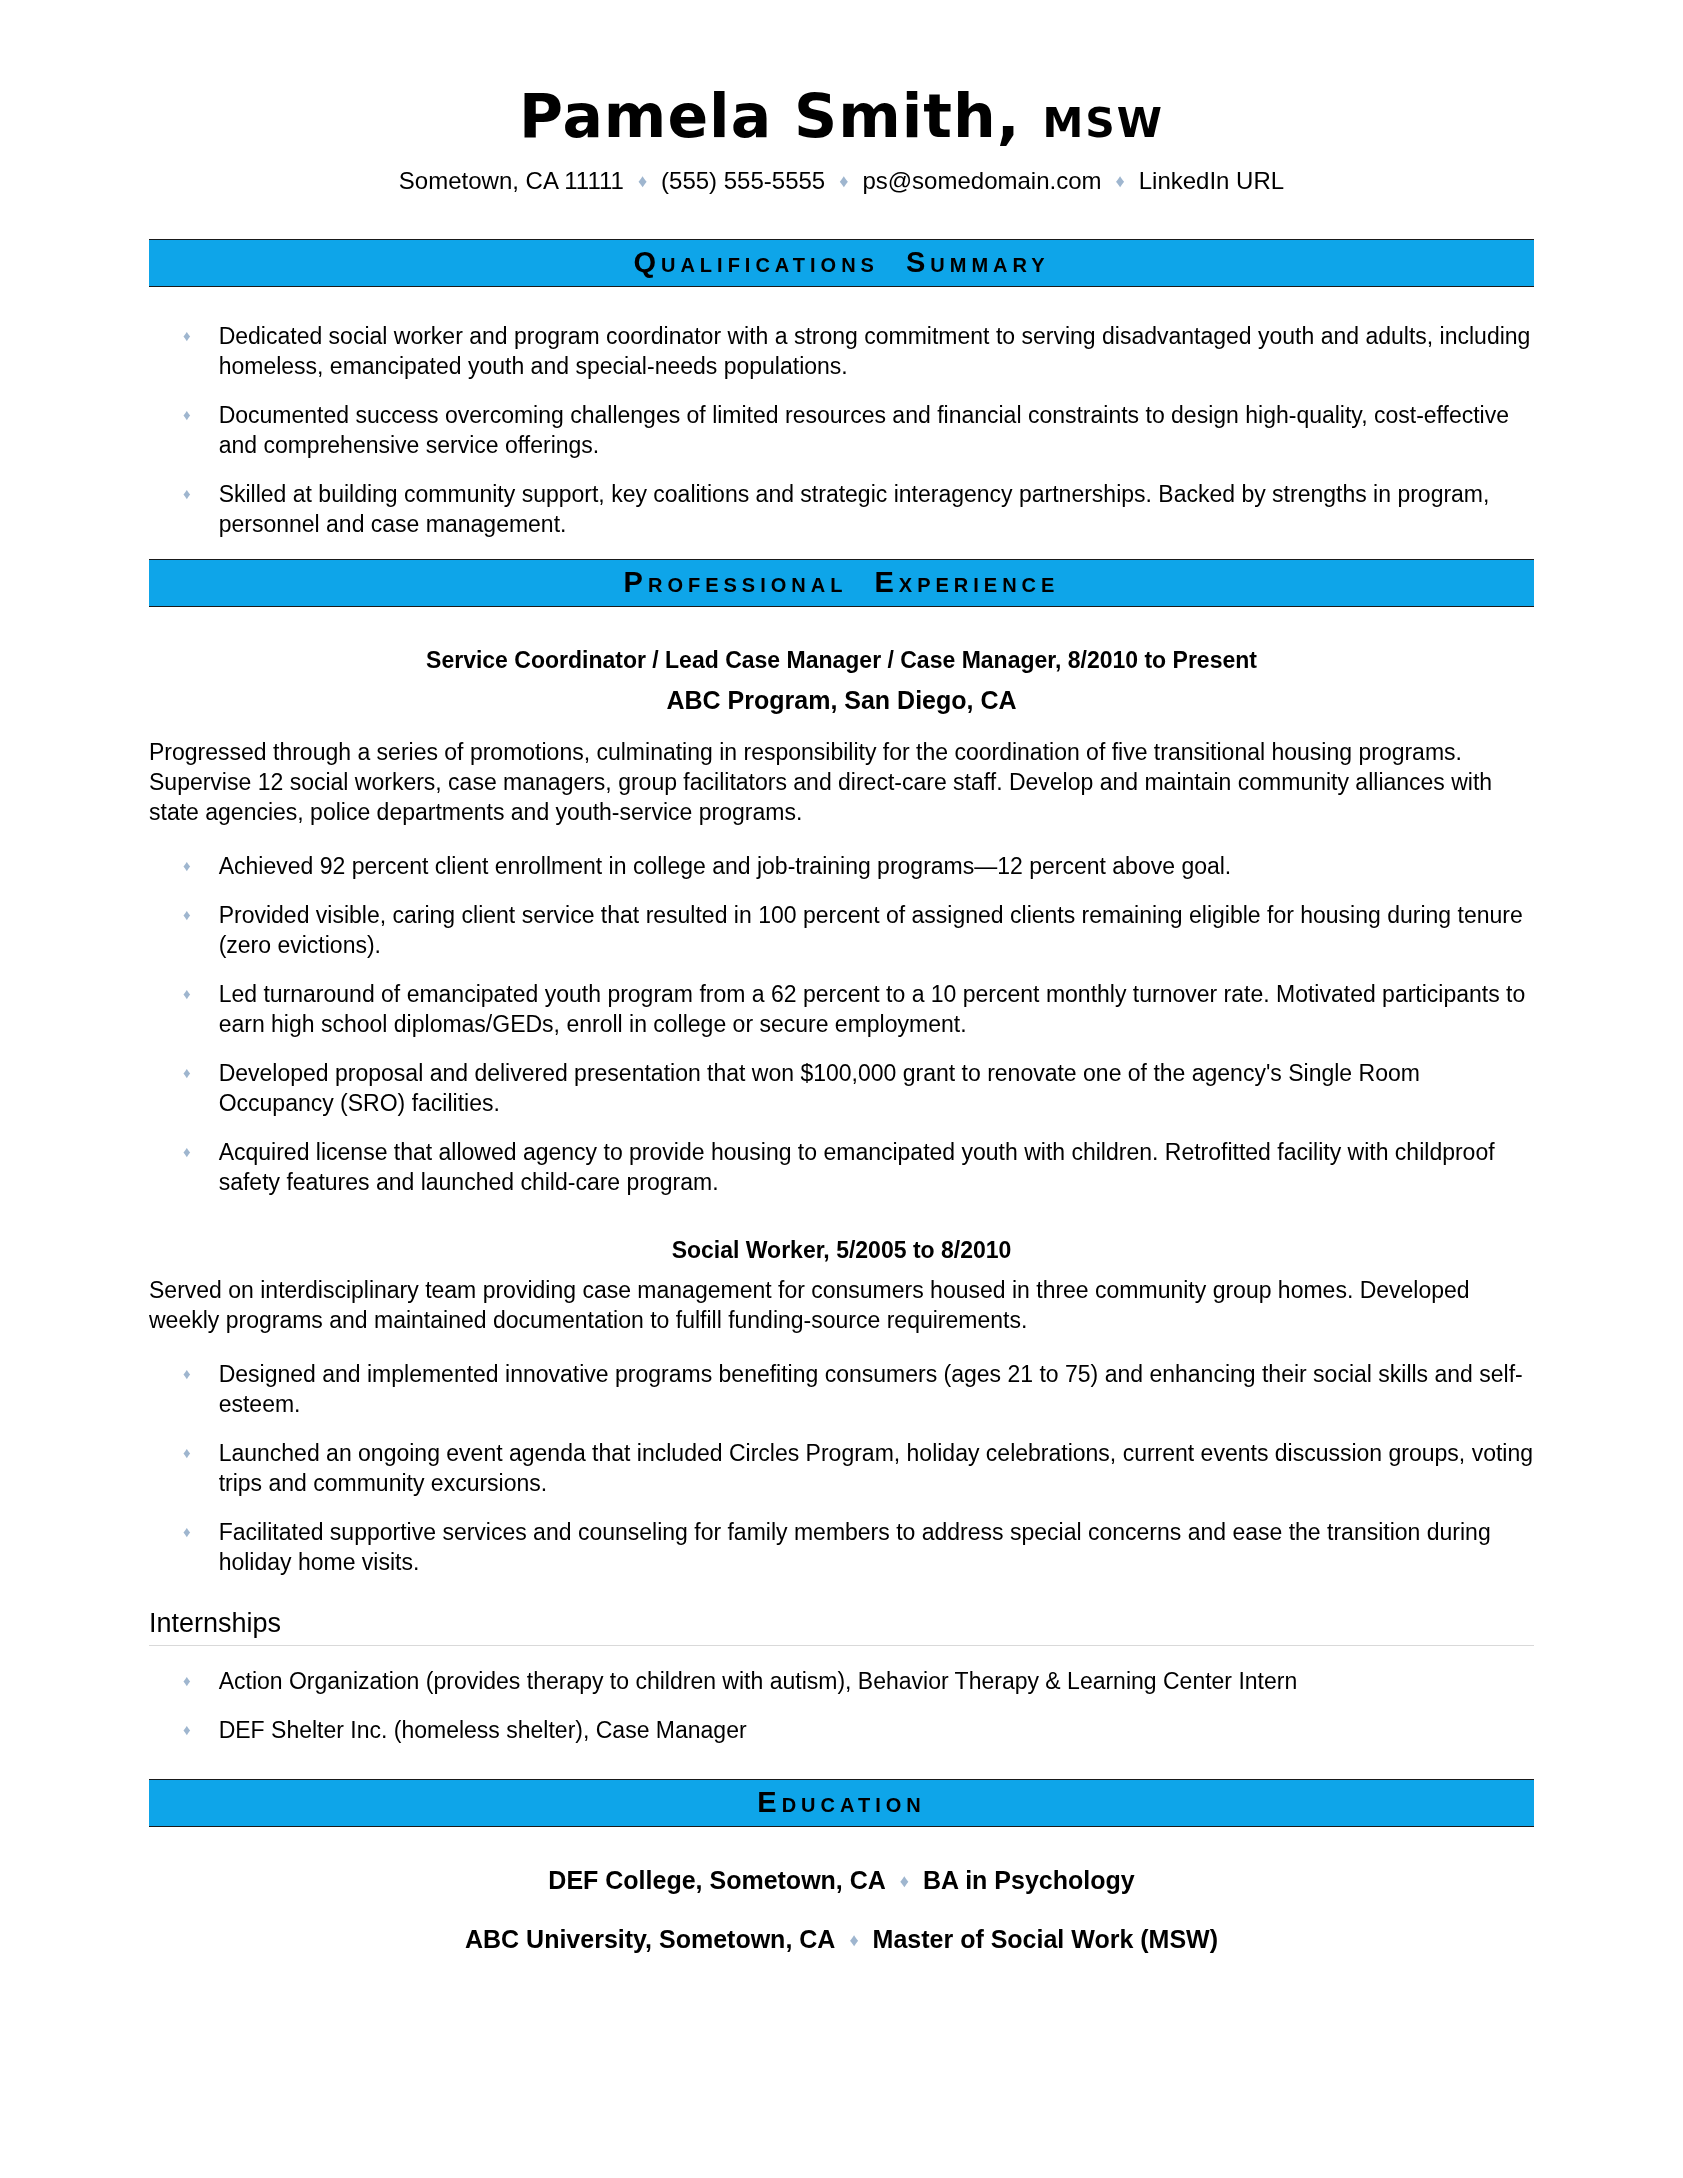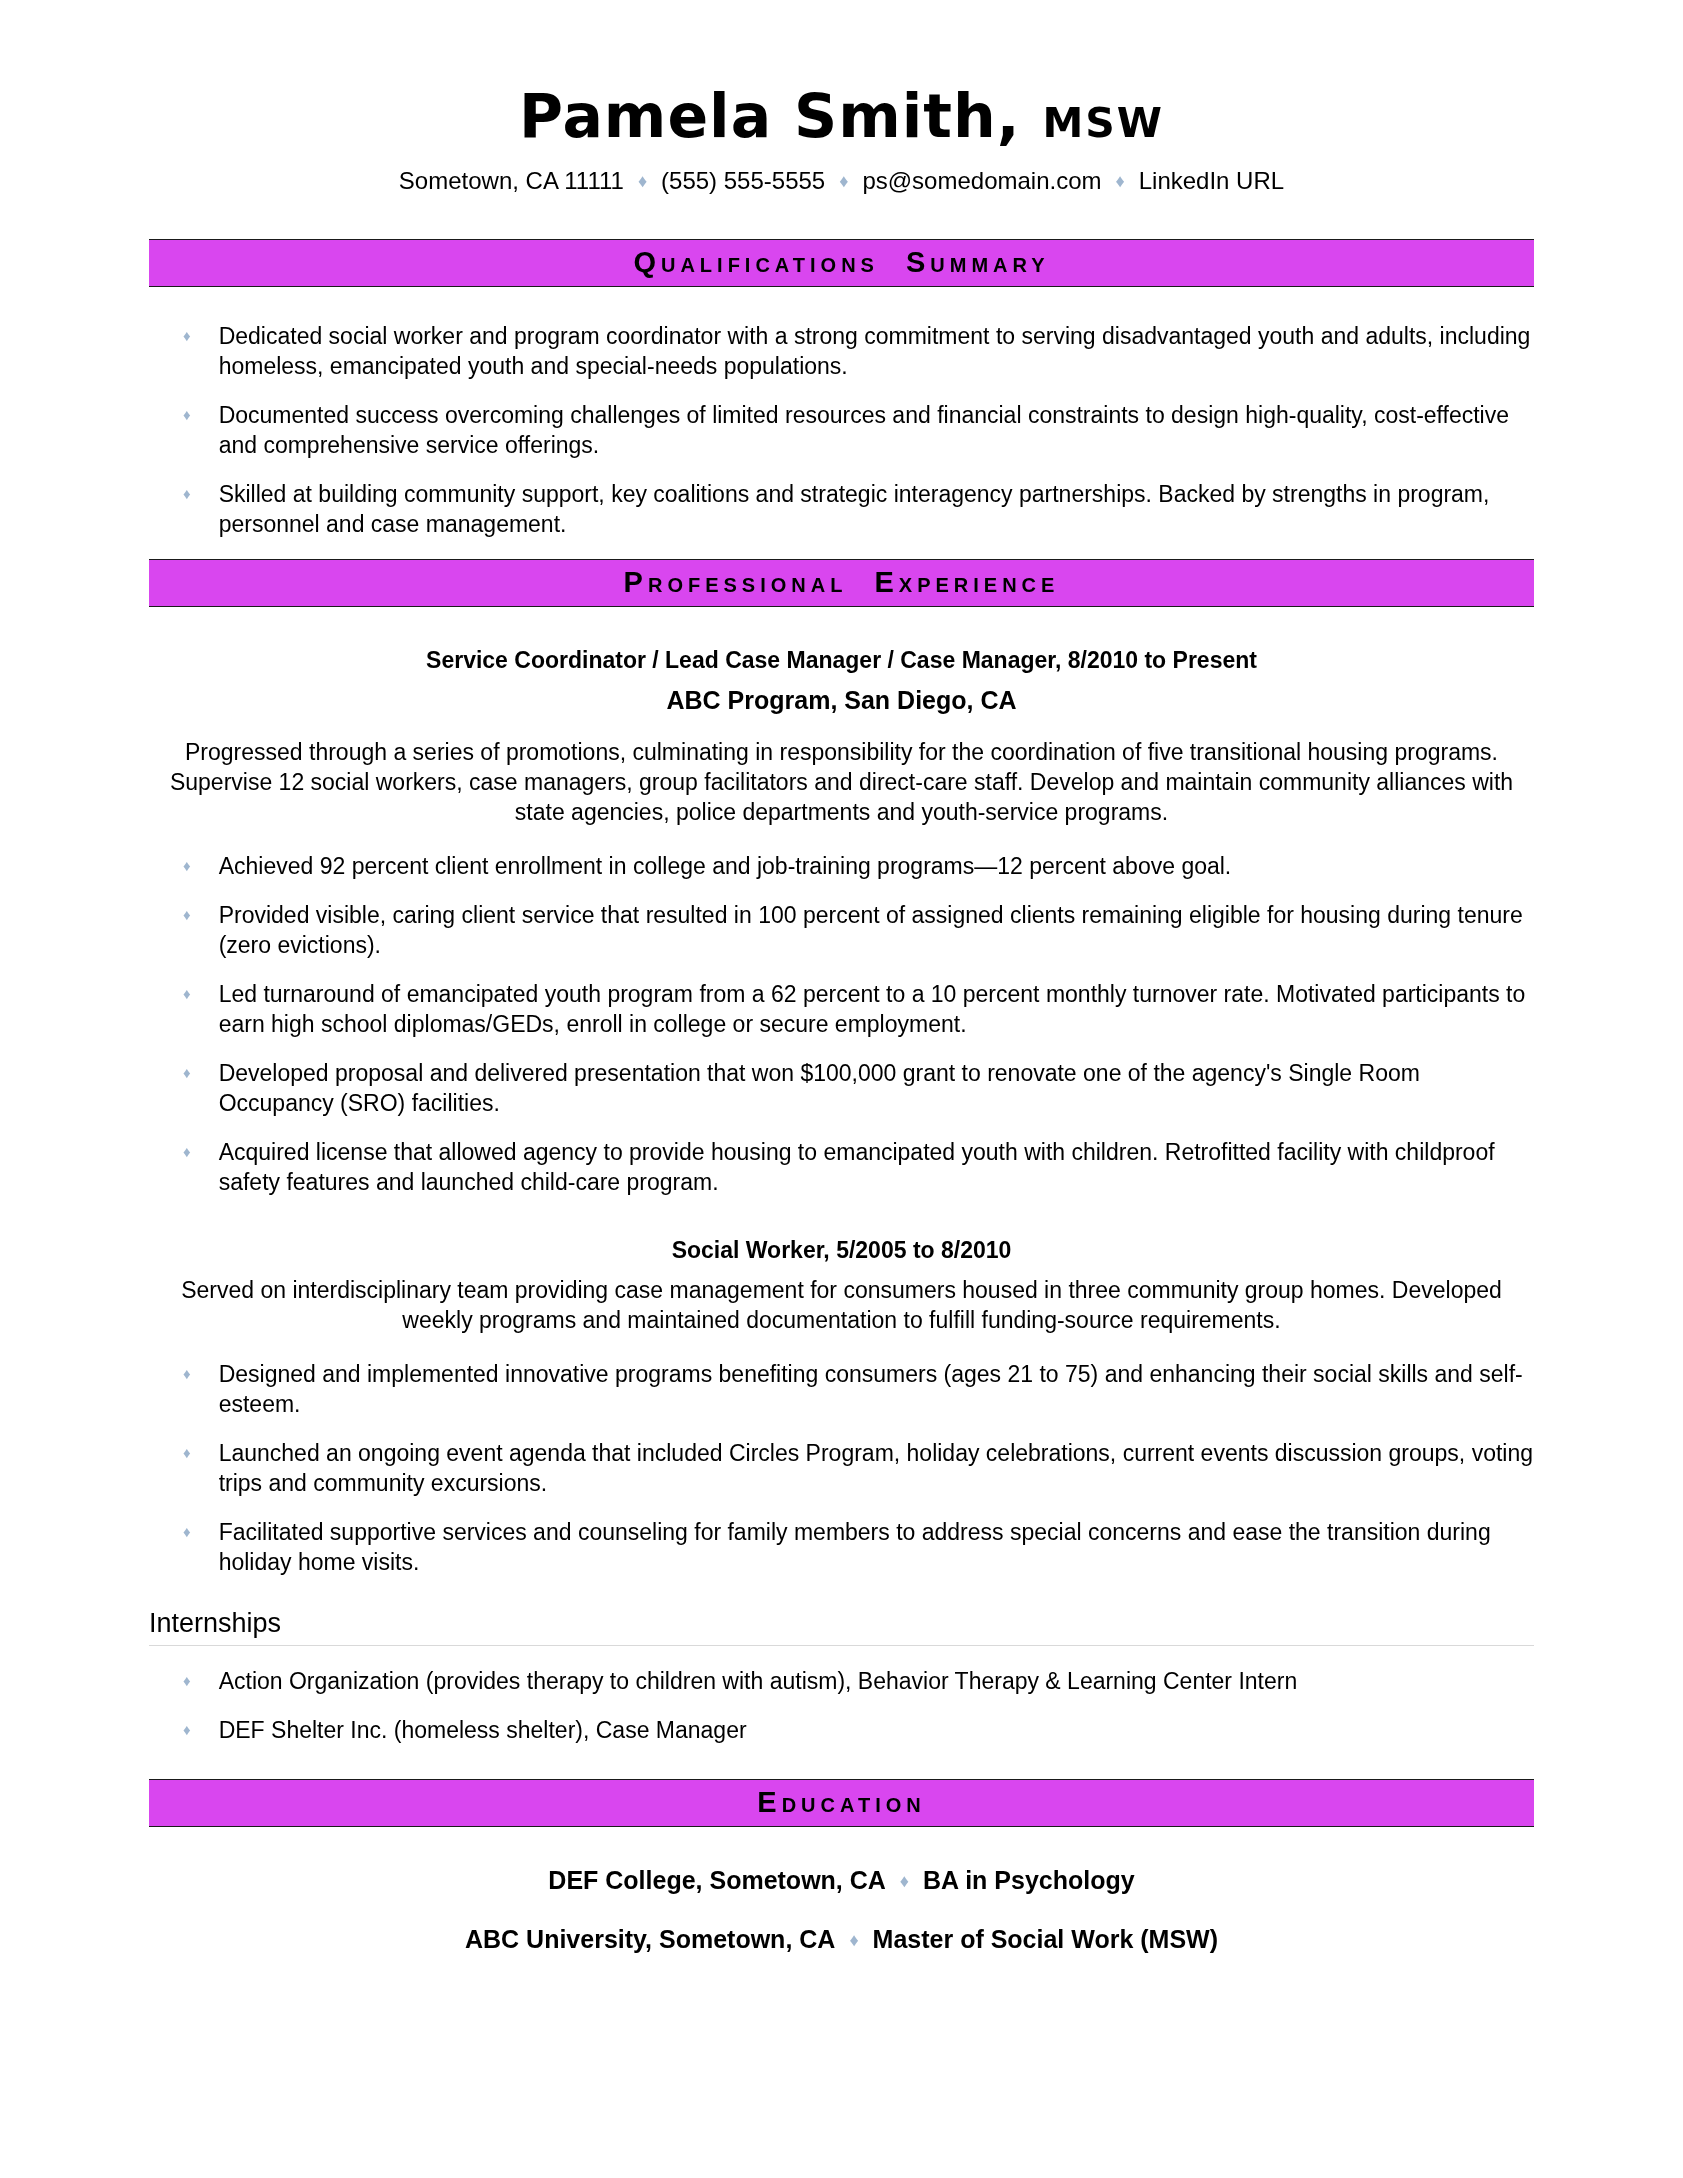--- a/index.html
+++ b/index.html
@@ -38,21 +38,21 @@
   }
   .sep {
     color: #9fb6cf;
     font-size: 18px;
     margin: 0 14px;
     vertical-align: 2px;
   }
 
   
   .section-bar {
-    background: #d946ef;
+    background: #0ea5e9;
     border-top: 1px solid #1a1a1a;
     border-bottom: 1px solid #1a1a1a;
     text-align: center;
     font-weight: bold;
     font-variant: small-caps;
     letter-spacing: 5px;
     word-spacing: 14px;
     font-size: 29px;
     line-height: 29px;
     padding: 8px 0 9px 0;
@@ -94,21 +94,20 @@
     text-align: center;
     font-weight: bold;
     font-size: 25px;
     line-height: 30px;
     margin: 0 0 22px 0;
   }
   .job-summary {
     font-size: 23px;
     line-height: 30px;
     margin: 0 0 24px 0;
-    text-align: center;
   }
 
   .subheading {
     text-align: left;
     font-weight: normal;
     font-size: 27px;
     line-height: 32px;
     margin: 30px 0 6px 0;
   }
   .subheading-rule {

